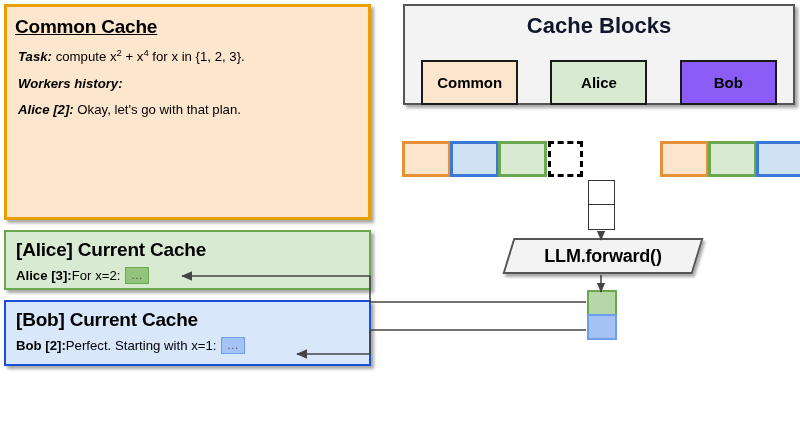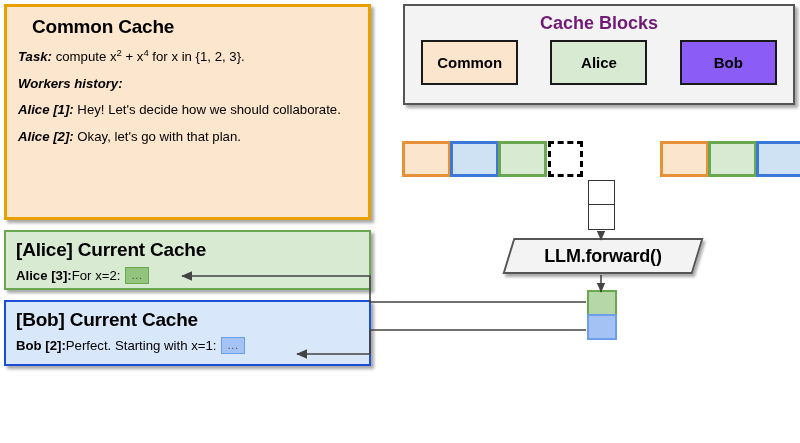--- a/index.html
+++ b/index.html
@@ -46,21 +46,21 @@
     background: #d9e7fb;
     border: 2px solid #1d4ed8;
   }
 
   .panel-title {
     font-size: 19px;
     font-weight: bold;
     letter-spacing: -0.2px;
     margin: 7px 0 0 10px;
   }
-  #common-cache-panel .panel-title { margin-top: 9px; margin-left: 25px; }
+  #common-cache-panel .panel-title { margin-top: 9px; margin-left: 8px; text-decoration: underline; }
 
   .para {
     font-size: 13.2px;
     line-height: 15.5px;
     margin: 11px 11px 0 11px;
   }
   .para b { font-weight: bold; font-style: italic; }
   sup { font-size: 9.5px; vertical-align: super; line-height: 0; }
 
   .cache-line {
@@ -94,29 +94,29 @@
     top: 4px;
     width: 392px;
     height: 101px;
     background: #f3f3f3;
     border: 2px solid #555555;
     box-sizing: border-box;
     box-shadow: 3px 3px 3px rgba(0,0,0,0.35);
   }
   #cache-blocks-title {
     text-align: center;
-    font-size: 18px;
+    font-size: 22px;
     font-weight: bold;
     margin-top: 7px;
-    color: #701a75;
+    color: #0f172a;
   }
   .blocks-row {
     position: absolute;
     left: 0; right: 0;
-    top: 34px;
+    top: 54px;
     display: flex;
     justify-content: space-around;
   }
   .cache-block {
     width: 97px;
     height: 45px;
     box-sizing: border-box;
     border: 2px solid #1a1a1a;
     display: flex;
     align-items: center;
@@ -218,23 +218,20 @@
   <div class="panel-title">Common Cache</div>
 
   <div class="para">
     <b>Task:</b><span> compute x</span><sup>2</sup><span> + x</span><sup>4</sup><span> for x in {1, 2, 3}.</span>
   </div>
 
   <div class="para">
     <b>Workers history:</b>
   </div>
 
-  <div class="para">
-    <b>Alice [1]:</b><span> Hey! Let's decide how we should collaborate.</span>
-  </div>
 
 
   <div class="para">
     <b>Alice [2]:</b><span> Okay, let's go with that plan.</span>
   </div>
 </div>
 
 <div class="panel" id="alice-cache-panel">
   <div class="panel-title">[Alice] Current Cache</div>
   <div class="cache-line">

